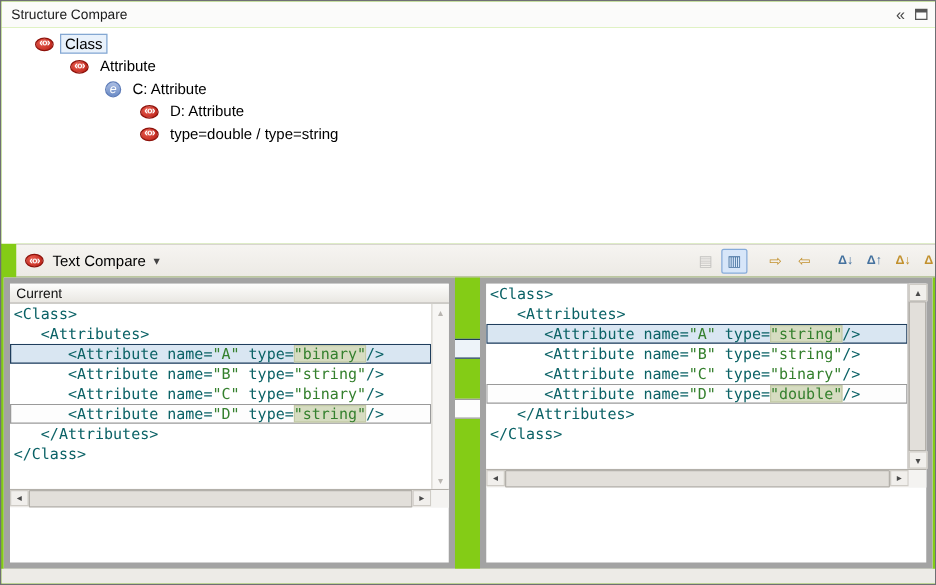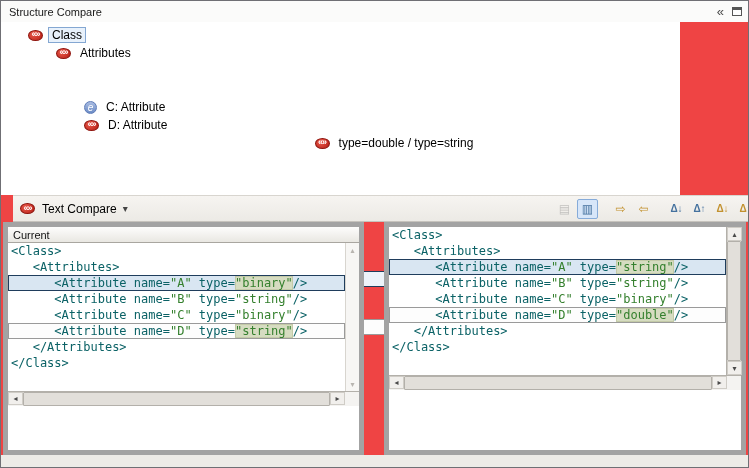--- a/index.html
+++ b/index.html
@@ -1,34 +1,34 @@
 <!DOCTYPE html>
 <html><head>
 <meta charset="utf-8">
 <style>
   * { margin:0; padding:0; box-sizing:border-box; }
   body { background:#d8d8d8; font-family:"Liberation Sans", sans-serif; }
 
   #window {
     position:relative; width:749px; height:468px;
-    border:1px solid #6f6f74; background:#ef4444; overflow:hidden;
+    border:1px solid #6f6f74; background:#84cc16; overflow:hidden;
   }
 
   
   .sc-header {
     position:absolute; left:0; top:0; width:747px; height:21px;
     background:#fbfbfa; display:flex; align-items:center;
   }
   .sc-title { font-size:11px; color:#1a1a1a; margin-left:8px; flex:1; }
   .sc-actions { display:flex; align-items:center; margin-right:6px; gap:8px; }
   .hdr-btn { font-size:13px; color:#4a4a4a; cursor:default; line-height:14px; }
   .maxbox { display:inline-block; width:10px; height:9px; border:1px solid #555; border-top:3px solid #555; background:#fdfdfd; }
 
   #tree {
-    position:absolute; left:0; top:21px; width:679px; height:173px;
+    position:absolute; left:0; top:21px; width:747px; height:173px;
     background:#ffffff; font-size:12px; padding-top:4px;
   }
   .tree-row { height:18px; display:flex; align-items:center; }
   .tree-label { margin-left:5px; color:#000; padding:0 3px; line-height:14px; border:1px solid transparent; }
   .tree-label.selected { background:#e8f1fb; border:1px solid #84a7d2; }
 
   
   .ic-change {
     display:inline-block; width:15px; height:11px; border-radius:50%;
     background:radial-gradient(circle at 35% 30%, #e85a4c, #b71c13);
@@ -128,31 +128,31 @@
     </span>
   </div>
 
   <div id="tree">
       <div class="tree-row" style="padding-left: 27px;">
         <span class="ic-change"></span>
         <span class="tree-label selected">Class</span>
       </div>
       <div class="tree-row" style="padding-left: 55px;">
         <span class="ic-change"></span>
-        <span class="tree-label">Attributes</span>
-      </div>
-      <div class="tree-row" style="padding-left: 83px; margin-top: 36px;">
+        <span class="tree-label">Attribute</span>
+      </div>
+      <div class="tree-row" style="padding-left: 83px;">
         <span class="ic-e"></span>
         <span class="tree-label">C: Attribute</span>
       </div>
-      <div class="tree-row" style="padding-left: 83px;">
+      <div class="tree-row" style="padding-left: 111px;">
         <span class="ic-change"></span>
         <span class="tree-label">D: Attribute</span>
       </div>
-      <div class="tree-row" style="padding-left: 111px; justify-content: center;">
+      <div class="tree-row" style="padding-left: 111px;">
         <span class="ic-change"></span>
         <span class="tree-label">type=double / type=string</span>
       </div>
     </div>
 
   <div class="tc-band">
     <span class="ic-change"></span>
     <span class="tc-title">Text Compare</span>
     <span class="caret">▾</span>
     <div id="toolbar">

